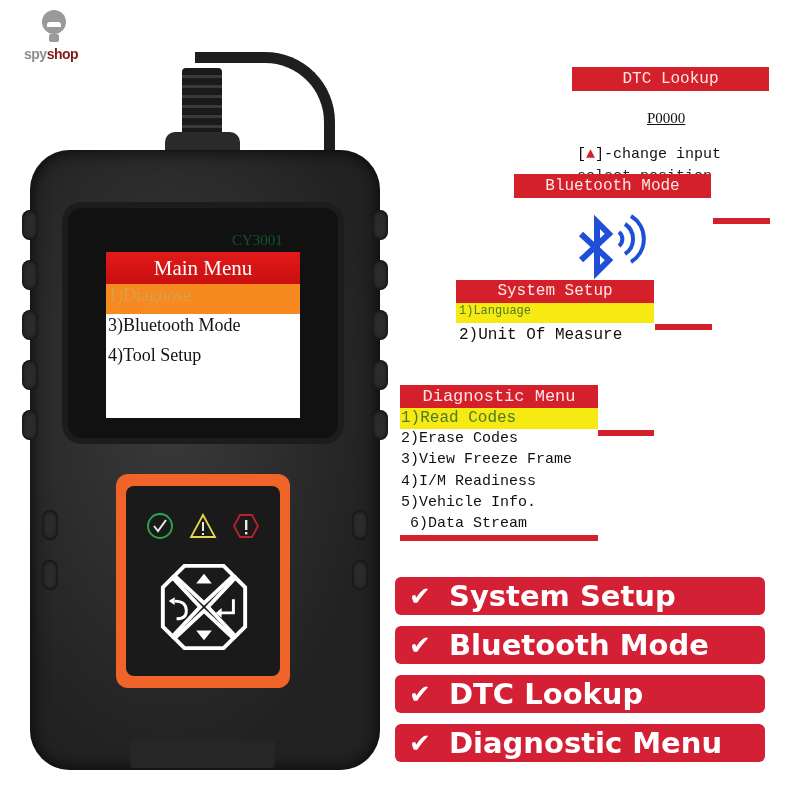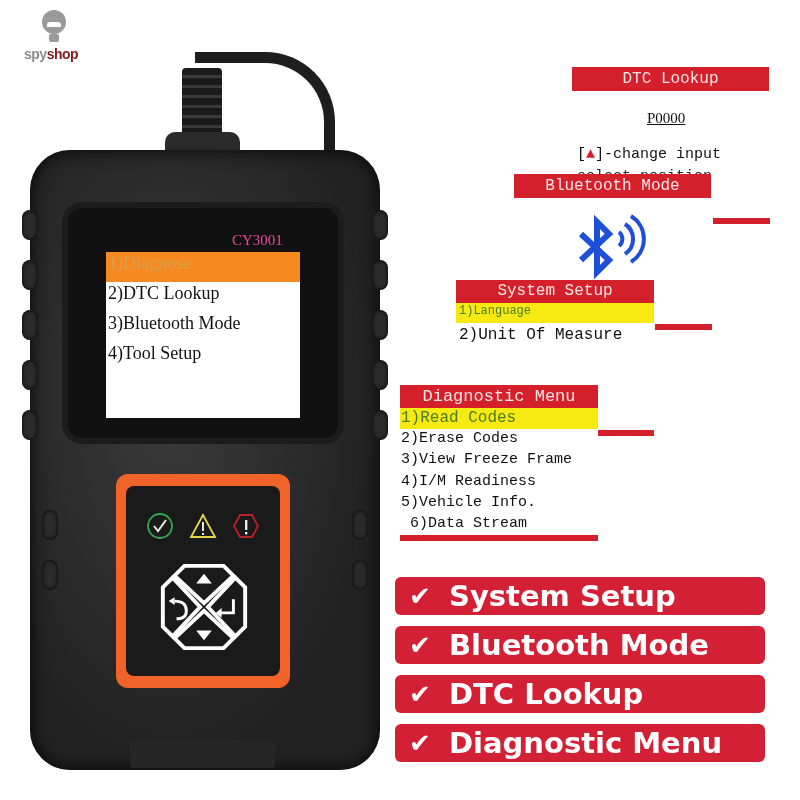--- a/index.html
+++ b/index.html
@@ -15,21 +15,21 @@
   .logo .spy { color: #8d8d8d; }
   .logo .shop { color: #7f1d1d; }
 
   
   .cable { position: absolute; left: 195px; top: 52px; width: 140px; height: 160px; border: 11px solid #1e1e1e; border-bottom: none; border-left: none; border-radius: 0 70px 0 0; }
   .plug { position: absolute; left: 182px; top: 68px; width: 40px; height: 70px; background: repeating-linear-gradient(#1a1a1a 0 7px, #3a3a3a 7px 10px); border-radius: 4px; }
   .plug-base { position: absolute; left: 165px; top: 132px; width: 75px; height: 22px; background: #2a2a2a; border-radius: 10px 10px 0 0; }
   .device { position: absolute; left: 30px; top: 150px; width: 350px; height: 620px; background: radial-gradient(ellipse at 40% 40%, #3a3a3a, #222 70%); border-radius: 40px; box-shadow: inset 0 0 18px rgba(0,0,0,0.9); }
   .ridge { position: absolute; width: 16px; height: 30px; background: #2b2b2b; border-radius: 8px; box-shadow: inset 0 0 4px #000; }
   .bezel { position: absolute; left: 68px; top: 208px; width: 270px; height: 230px; background: #111; border-radius: 14px; box-shadow: 0 0 0 6px #1c1c1c; }
-  .model { position: absolute; left: 232px; top: 232px; color: #ec4899; font-family: "Liberation Serif", serif; font-size: 15px; }
+  .model { position: absolute; left: 232px; top: 232px; color: #14532d; font-family: "Liberation Serif", serif; font-size: 15px; }
   .screen { position: absolute; left: 106px; top: 252px; width: 194px; height: 166px; background: #fff; }
   .screen .title { height: 32px; background: linear-gradient(180deg, #e21a1a, #c90f0f); color: #fff; font-size: 21px; text-align: center; line-height: 32px; }
   .screen .row { height: 30px; font-size: 18px; line-height: 23px; padding-left: 2px; color: #111; white-space: nowrap; }
   .screen .row.sel { background: #f6891f; color: #d9a04b; }
 
   .keypad { position: absolute; left: 116px; top: 474px; width: 174px; height: 214px; background: #f0642a; border-radius: 12px; }
   .keypad-inner { position: absolute; left: 10px; top: 12px; width: 154px; height: 190px; background: #1a1a1a; border-radius: 8px; }
   .led { position: absolute; top: 26px; width: 28px; height: 28px; }
   .dpad { position: absolute; left: 29px; top: 72px; width: 98px; height: 98px; }
 
@@ -72,22 +72,22 @@
   <div class="ridge" style="right:-8px;top:160px"></div>
   <div class="ridge" style="right:-8px;top:210px"></div>
   <div class="ridge" style="right:-8px;top:260px"></div>
   <div class="ridge" style="right:12px;top:360px"></div>
   <div class="ridge" style="right:12px;top:410px"></div>
 </div>
 <div class="bezel"></div>
 <div class="model">CY3001</div>
 
 <div class="screen">
+  <div class="title">Main Menu</div>
   <div class="row sel">1)Diagnose</div>
-  <div class="row">2)DTC Lookup</div>
   <div class="row">3)Bluetooth Mode</div>
   <div class="row">4)Tool Setup</div>
 </div>
 
 <div class="keypad">
   <div class="keypad-inner">
     <svg class="led" style="left:20px" viewBox="0 0 28 28">
       <circle cx="14" cy="14" r="12" fill="none" stroke="#2fa84f" stroke-width="1.8"></circle>
       <path d="M8 14 L12 19 L20 8" fill="none" stroke="#e8e8e8" stroke-width="2"></path>
     </svg>

